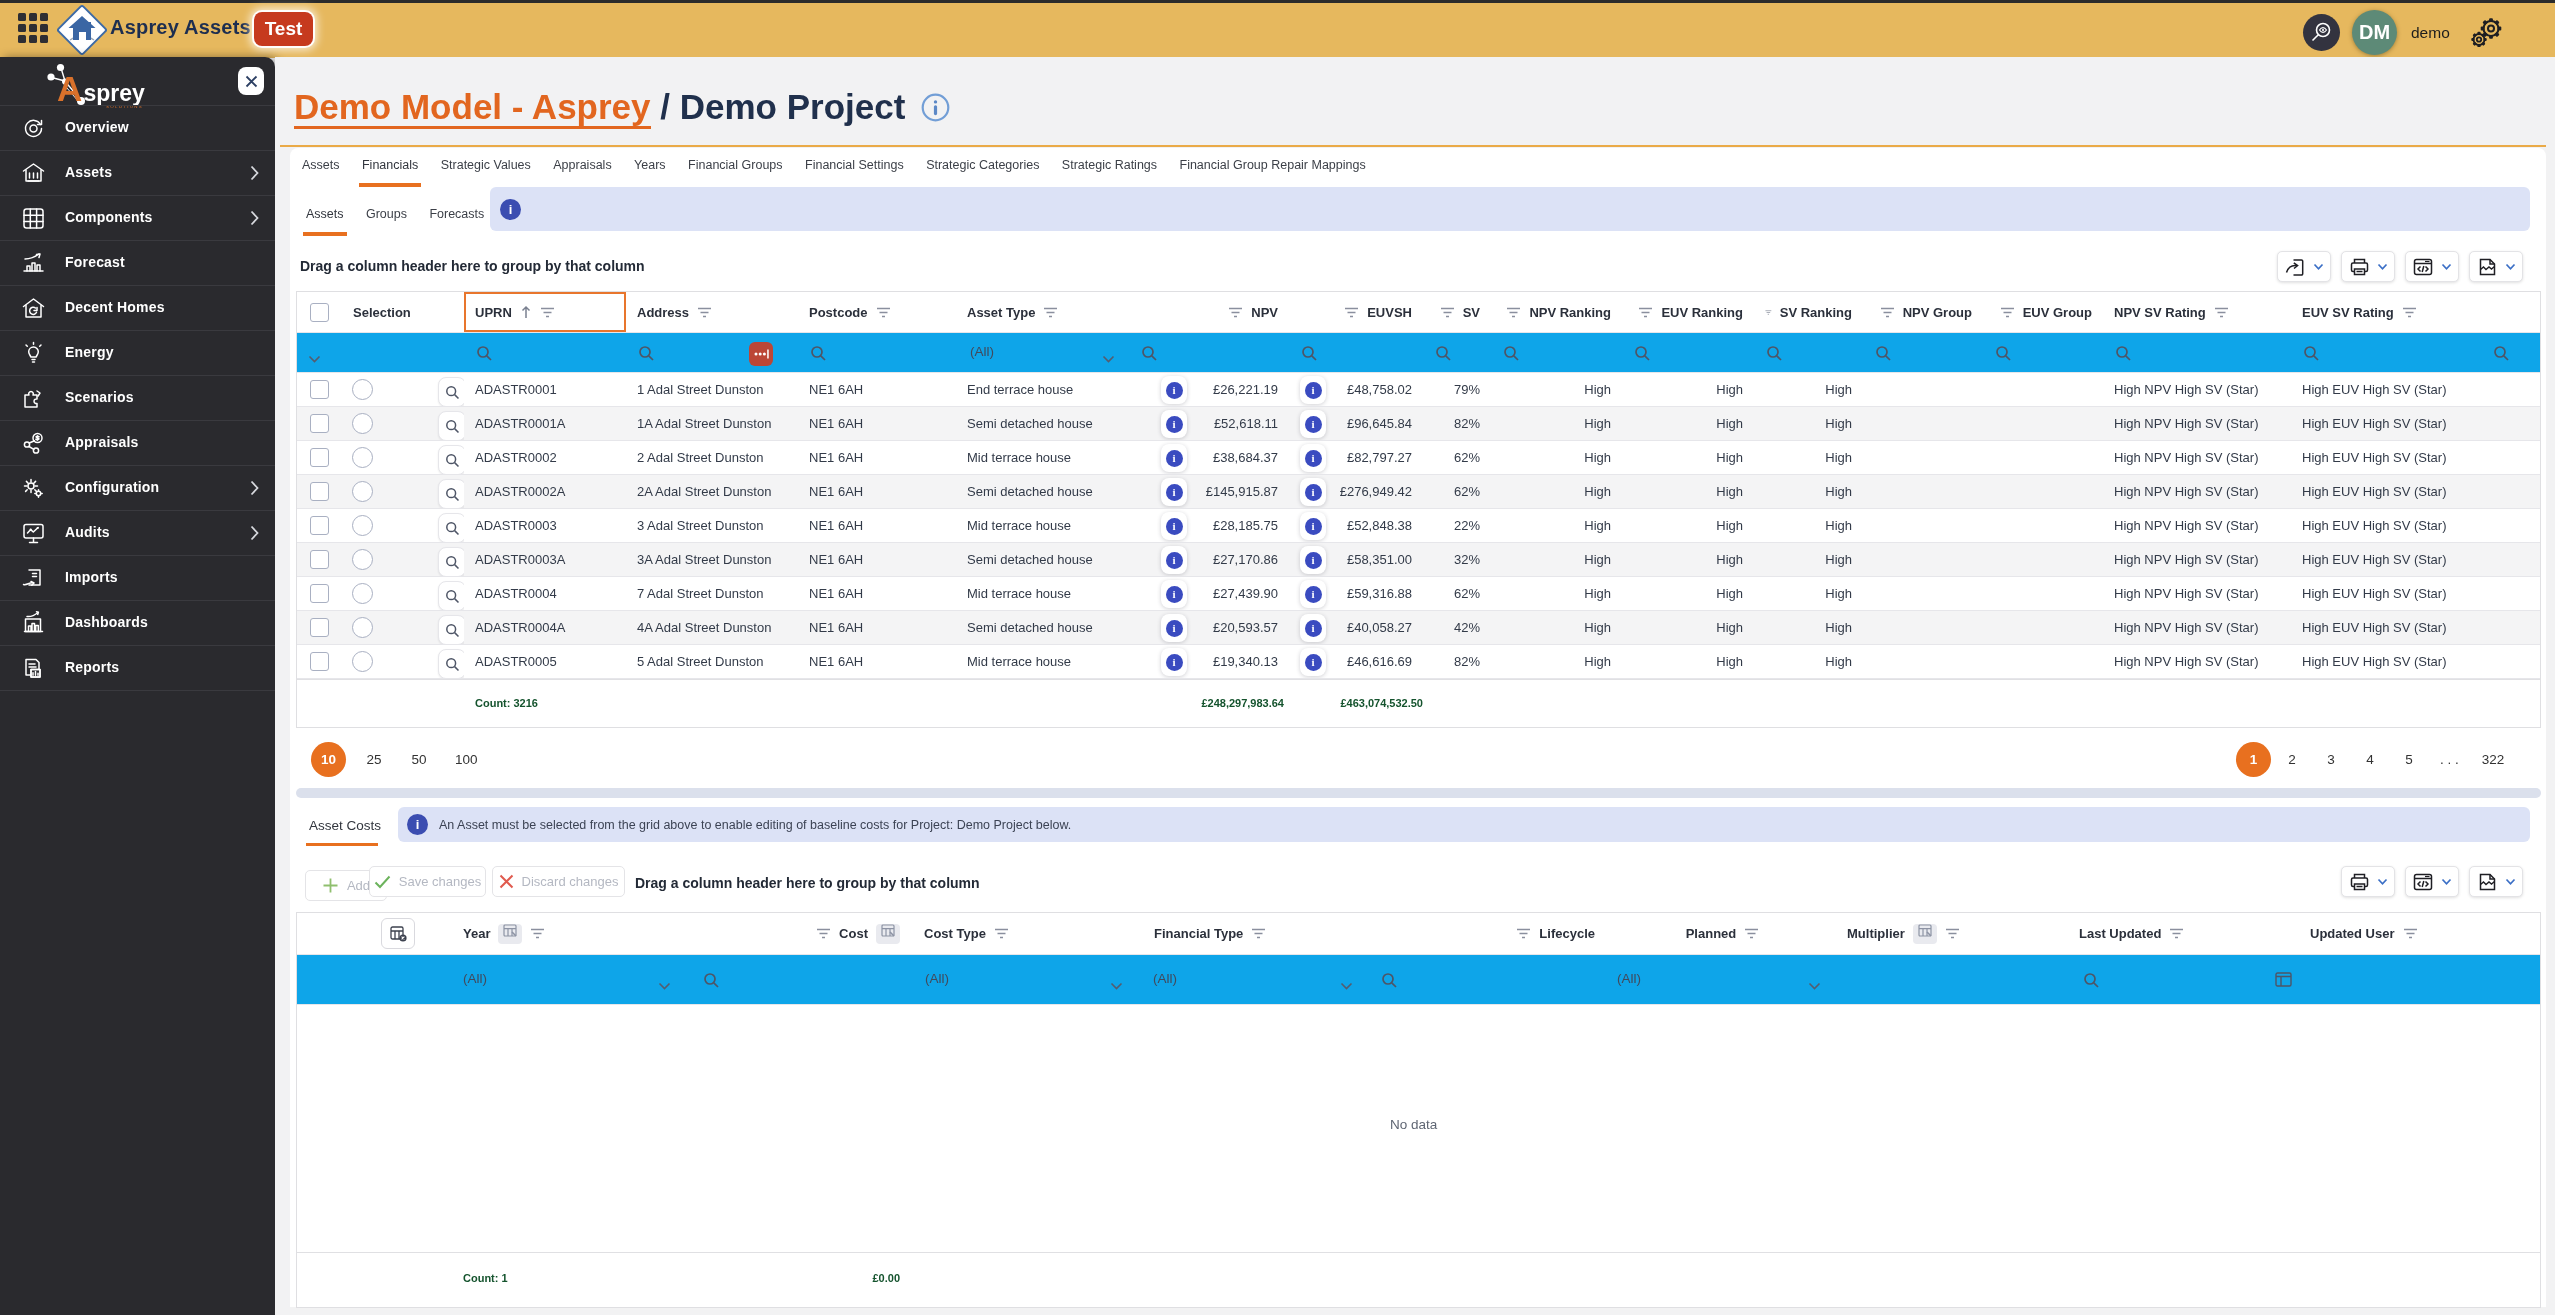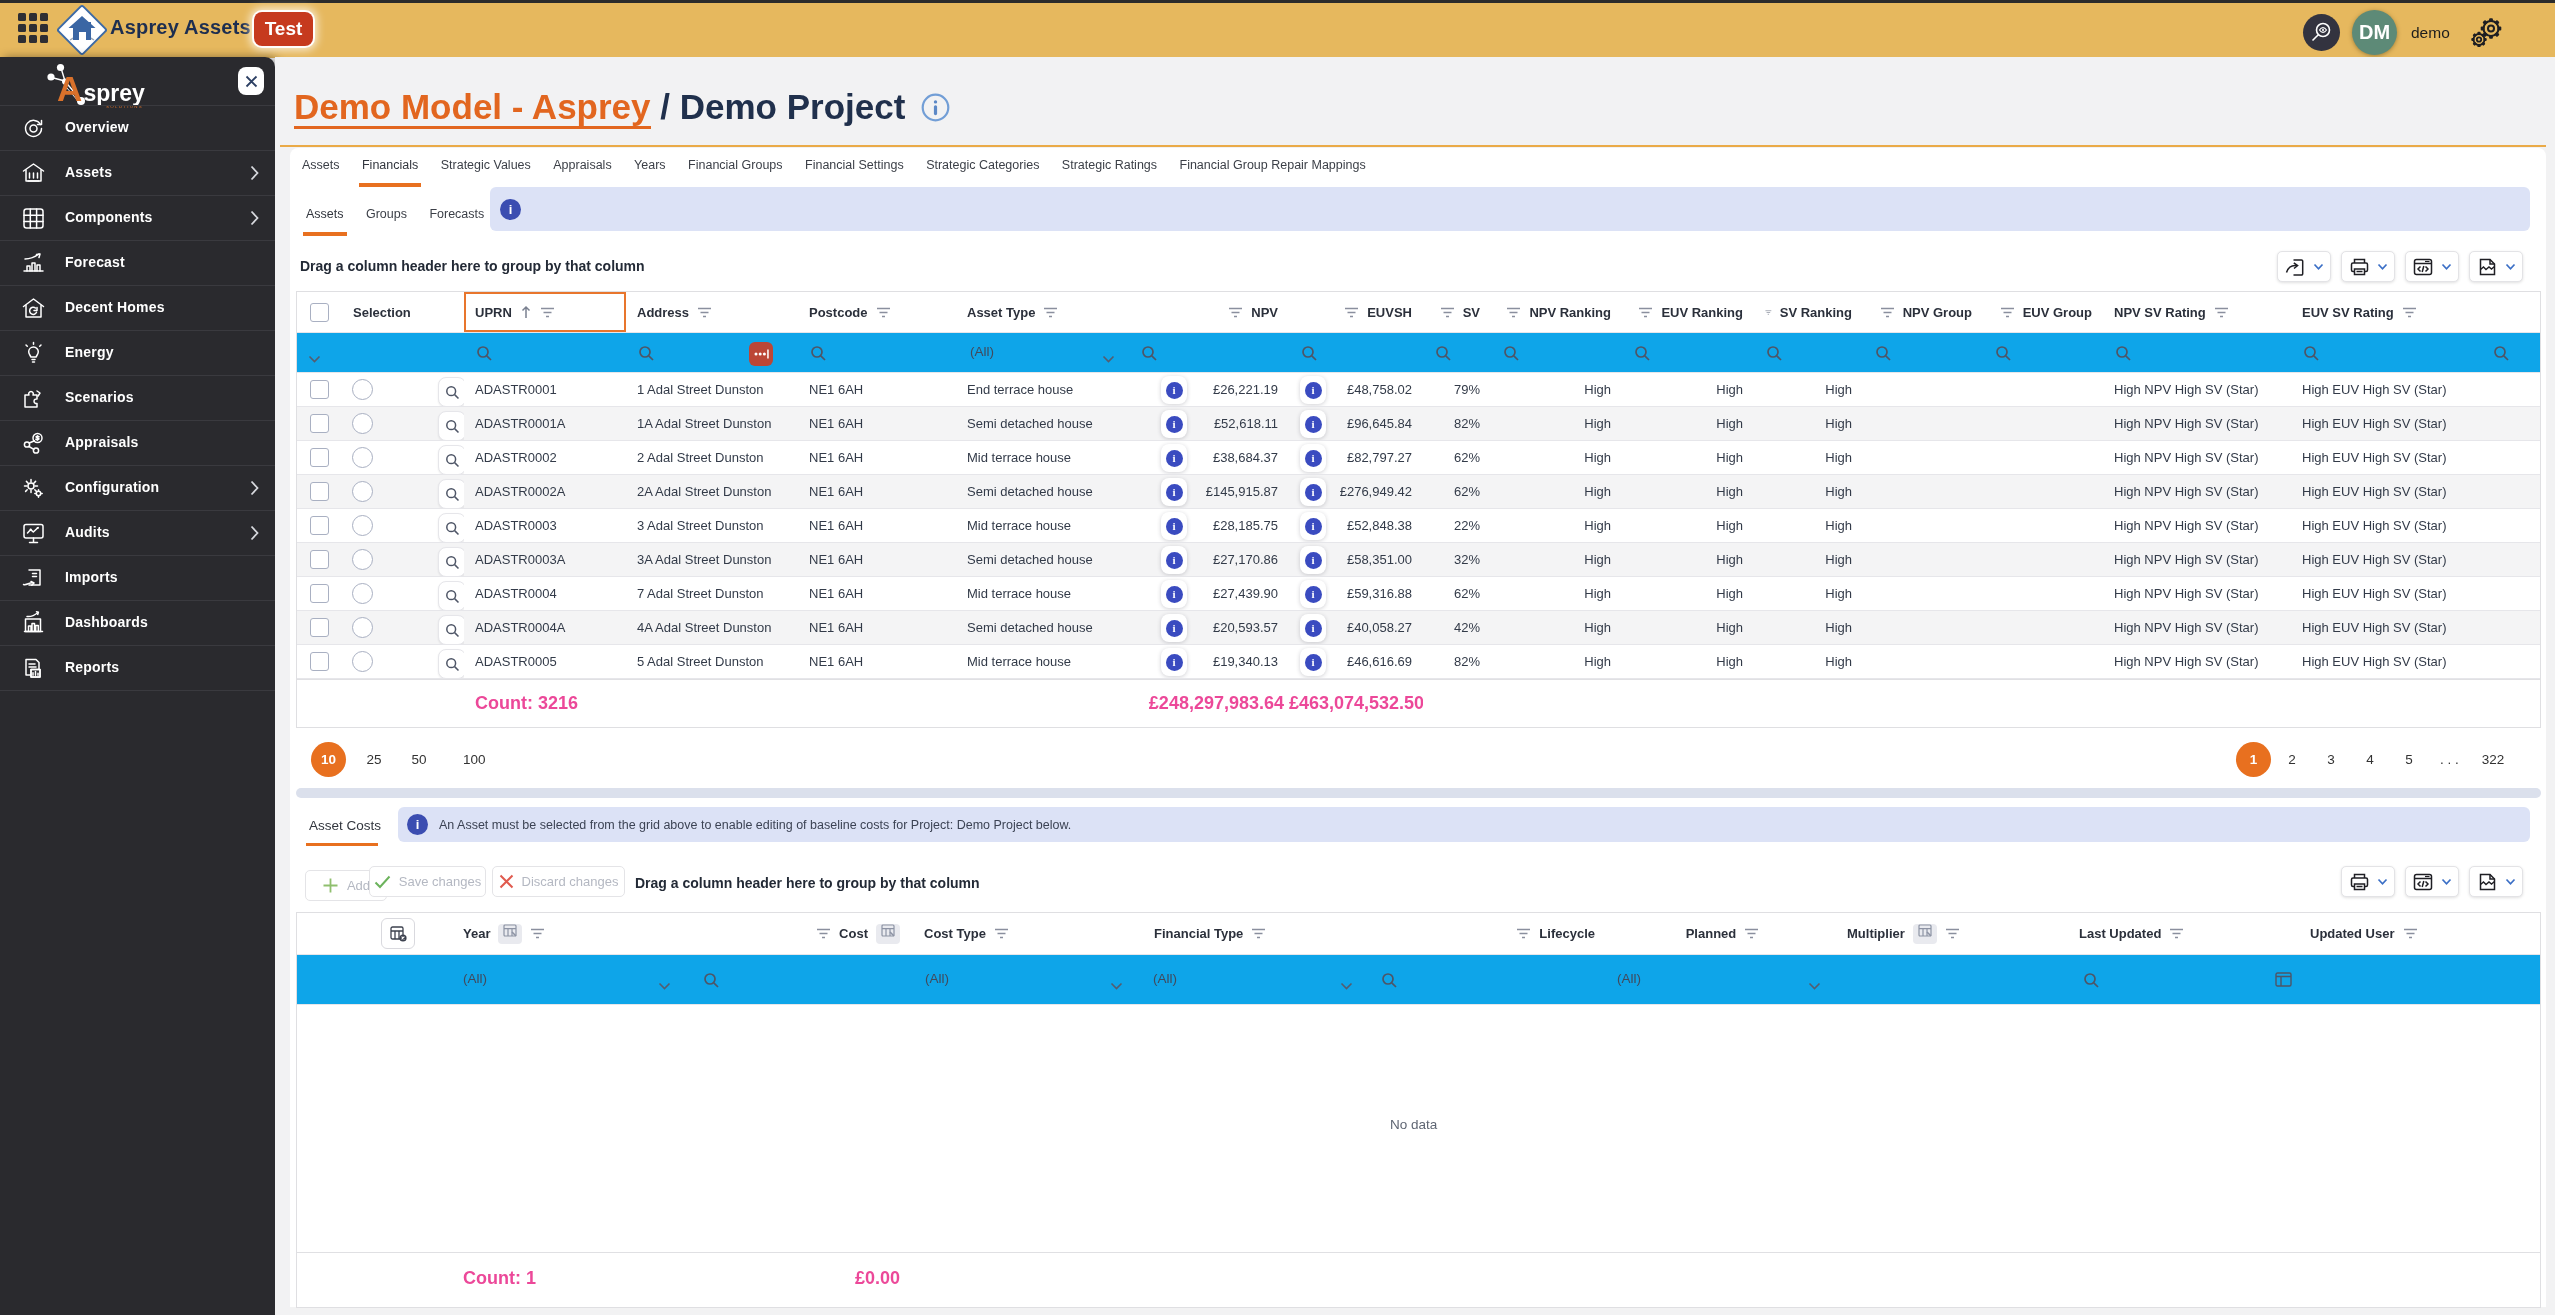--- a/index.html
+++ b/index.html
@@ -42,21 +42,21 @@
 .dragtext{position:absolute;font-size:14px;font-weight:bold;color:#232a36}
 .xbtn{position:absolute;width:54px;height:31px;background:#fff;border:1px solid #e3e3e6;border-radius:5px;box-shadow:0 1px 3px rgba(0,0,0,.12);display:flex;align-items:center;justify-content:center;gap:7px}
 
 .grid{position:absolute;background:#fff;border:1px solid #dfdfe2}
 .grow{display:flex;border-bottom:1px solid #e6e6ea;position:relative}
 .gcell{flex:none;position:relative;overflow:hidden;white-space:nowrap}
 .hrow{height:41px;font-weight:bold;color:#2b303b;font-size:13px}
 .frow{height:40px;background:#0ea5e9}
 .drow{height:34px;font-size:13px;color:#333b49}
 .drow.alt{background:#f4f4f5}
-.srow{height:48px;border-bottom:none;font-weight:bold;font-size:18px;color:#ec4899}
+.srow{height:48px;border-bottom:none;font-weight:bold;font-size:11px;color:#14532d}
 .hcell{display:flex;align-items:center;gap:8px;padding:0 11px}
 .hcell.r{justify-content:flex-end}
 .hcell.c{justify-content:center}
 .dcell{line-height:33px;padding:0 11px}
 .dcell.r{text-align:right}
 .fsearch{position:absolute;top:12px}
 
 .cb{width:19px;height:19px;border:1px solid #a9b0c2;border-radius:3px;background:#fff}
 .radio{width:21px;height:21px;border:1px solid #a9b0c2;border-radius:50%;background:#fff}
 .rowbtn{width:28px;height:30px;background:#fff;border:1px solid #e6e6ea;border-radius:8px;box-shadow:0 1px 2px rgba(0,0,0,.08);display:flex;align-items:center;justify-content:center;margin-top:2px}
@@ -938,21 +938,21 @@
       <div class="gcell" style="width:61px"></div>
     </div>
 <div class="grow srow" style="border-top:1px solid #e0e0e3">
       <div class="gcell" style="width:167px"></div>
       <div class="gcell" style="width:162px;line-height:46px;padding-left:11px">Count: 3216</div>
       <div class="gcell" style="width:503px"></div>
       <div class="gcell" style="width:160px;line-height:46px;text-align:right;padding-right:5px">£248,297,983.64</div>
       <div class="gcell" style="width:134px;line-height:46px;text-align:right;padding-right:0px">£463,074,532.50</div>
     </div>
 </div>
-<div class="abs" style="left:311px;top:742px"><span class="pcirc">10</span><span class="pnum" style="margin-left:16px">25</span><span class="pnum" style="margin-left:21px">50</span><span class="pnum" style="margin-left:28px">100</span></div>
+<div class="abs" style="left:311px;top:742px"><span class="pcirc">10</span><span class="pnum" style="margin-left:16px">25</span><span class="pnum" style="margin-left:21px">50</span><span class="pnum" style="margin-left:20px">100</span></div>
 <div class="abs" style="left:2236px;top:742px"><span class="pcirc">1</span><span class="pnum" style="margin-left:9px">2</span><span class="pnum" style="margin-left:15px">3</span><span class="pnum" style="margin-left:15px">4</span><span class="pnum" style="margin-left:15px">5</span><span class="pnum" style="margin-left:15px">. . .</span><span class="pnum" style="margin-left:15px">322</span></div>
 <div id="scrolltrack"></div>
 <div class="abs" style="left:309px;top:818px;font-size:13.5px;color:#32363e">Asset Costs</div>
 <div class="abs" style="left:306px;top:843px;width:72px;height:3px;background:#e8701f"></div>
 <div class="banner" style="left:398px;top:807px;width:2132px;height:35px;padding-left:9px;gap:11px">
     <span class="bannericon">i</span>
     <span>An Asset must be selected from the grid above to enable editing of baseline costs for Project: Demo Project below.</span>
   </div>
 <div class="tbtn" style="left:305px;top:870px;width:82px">
     <svg width="17" height="17" viewBox="0 0 17 17">

